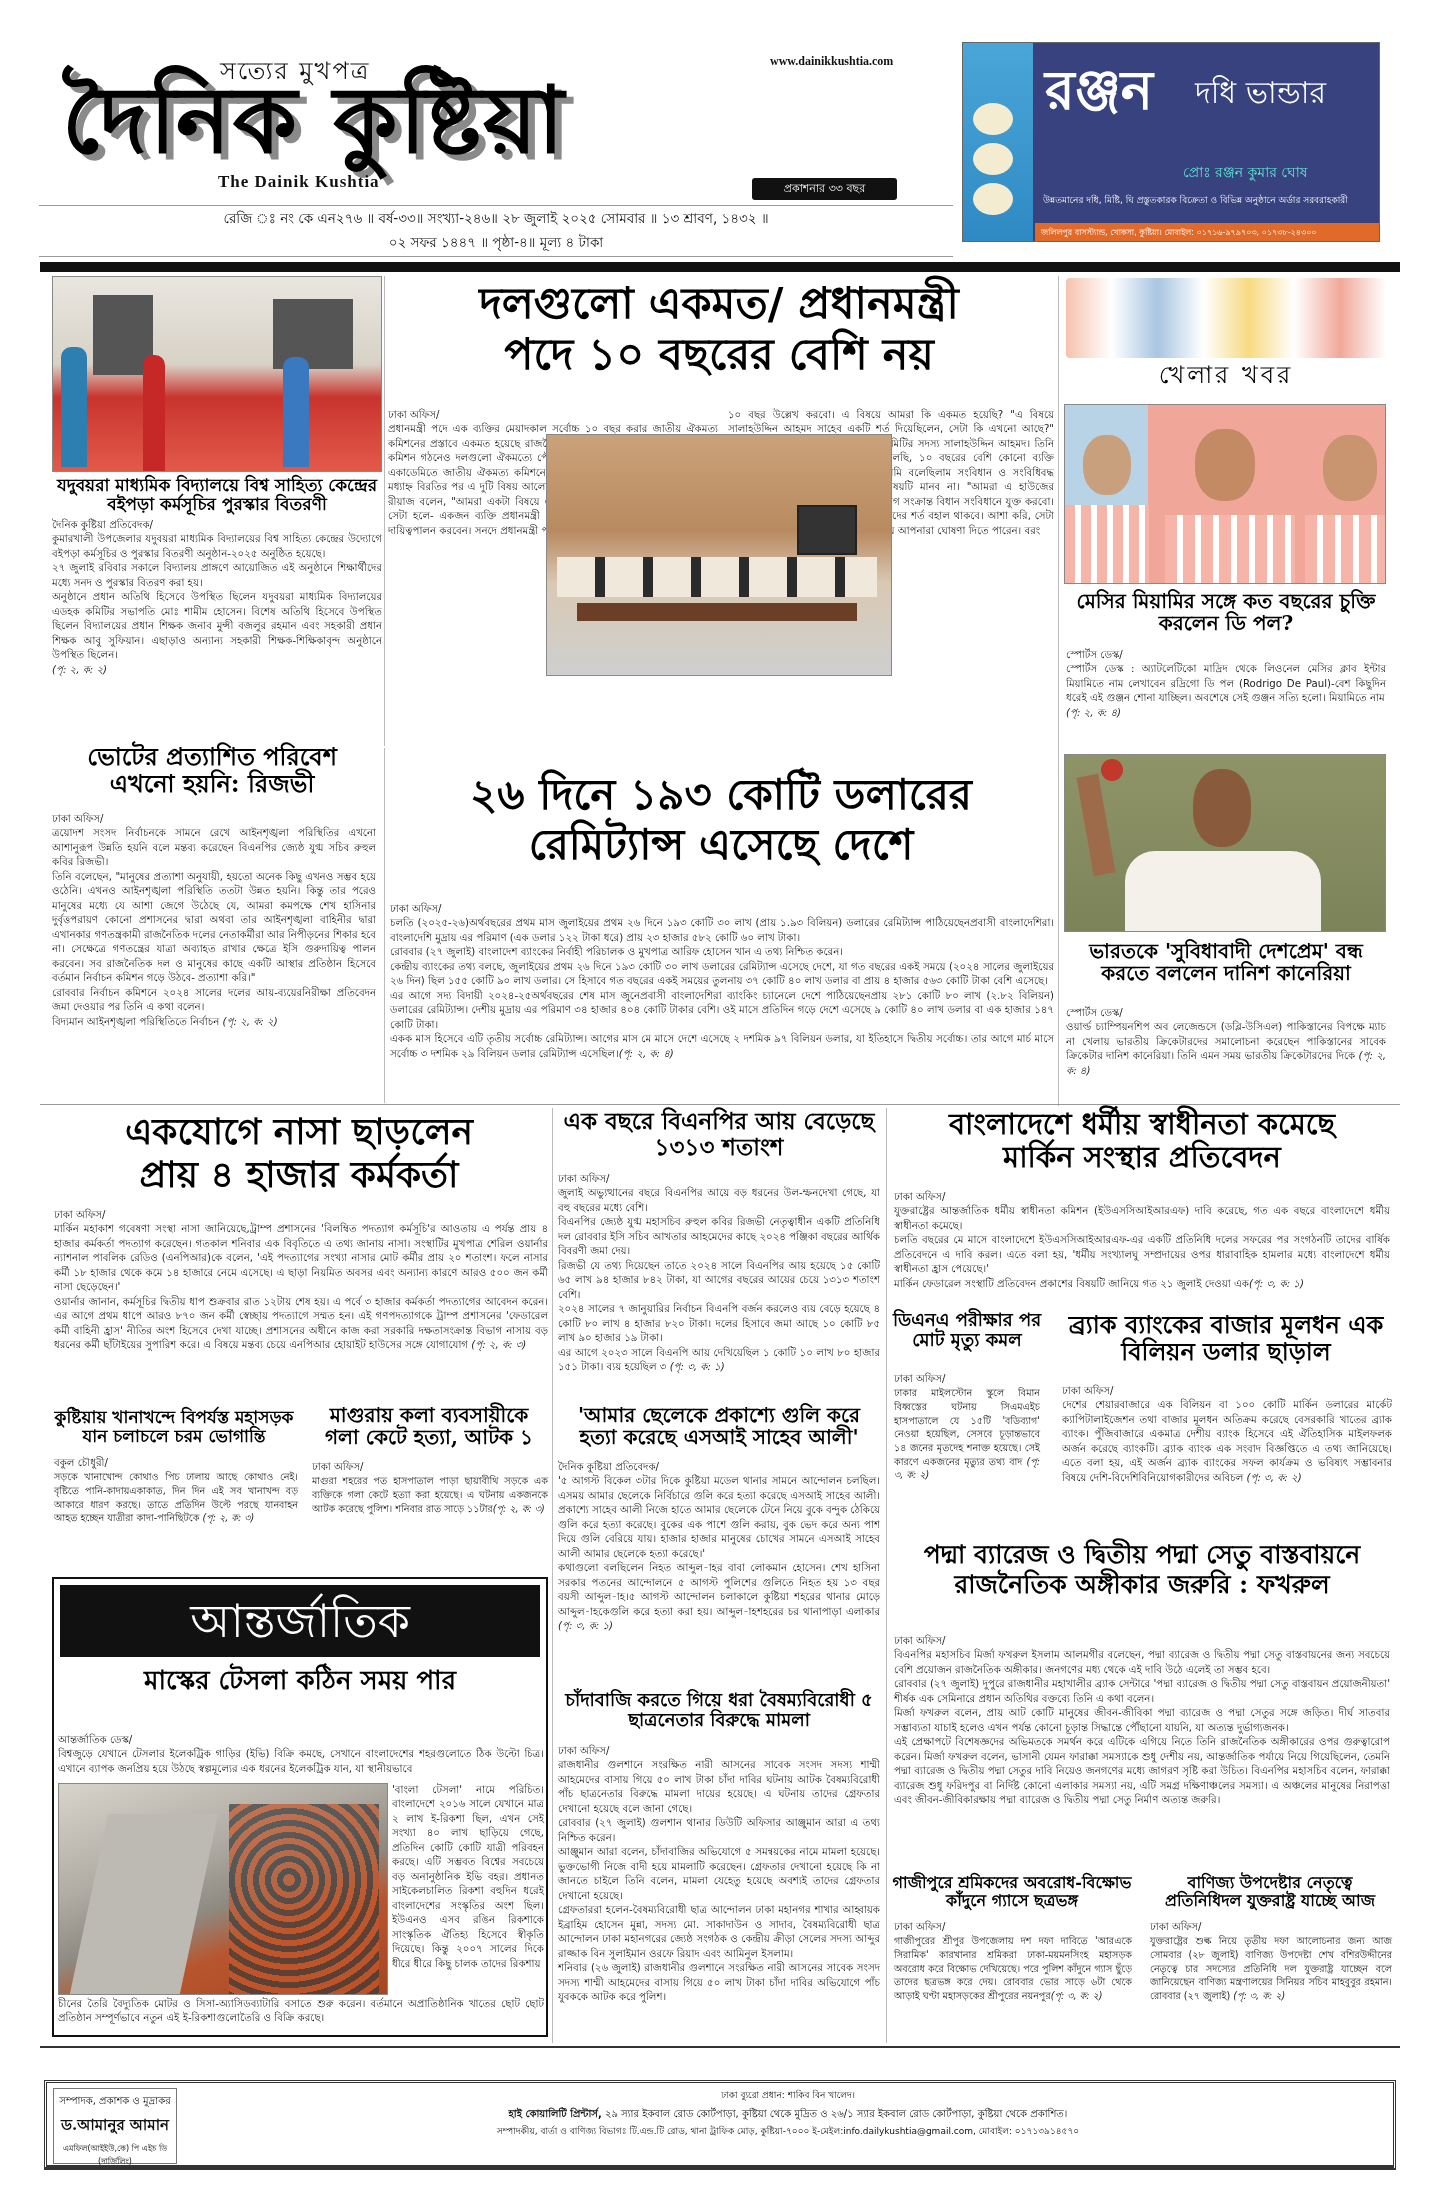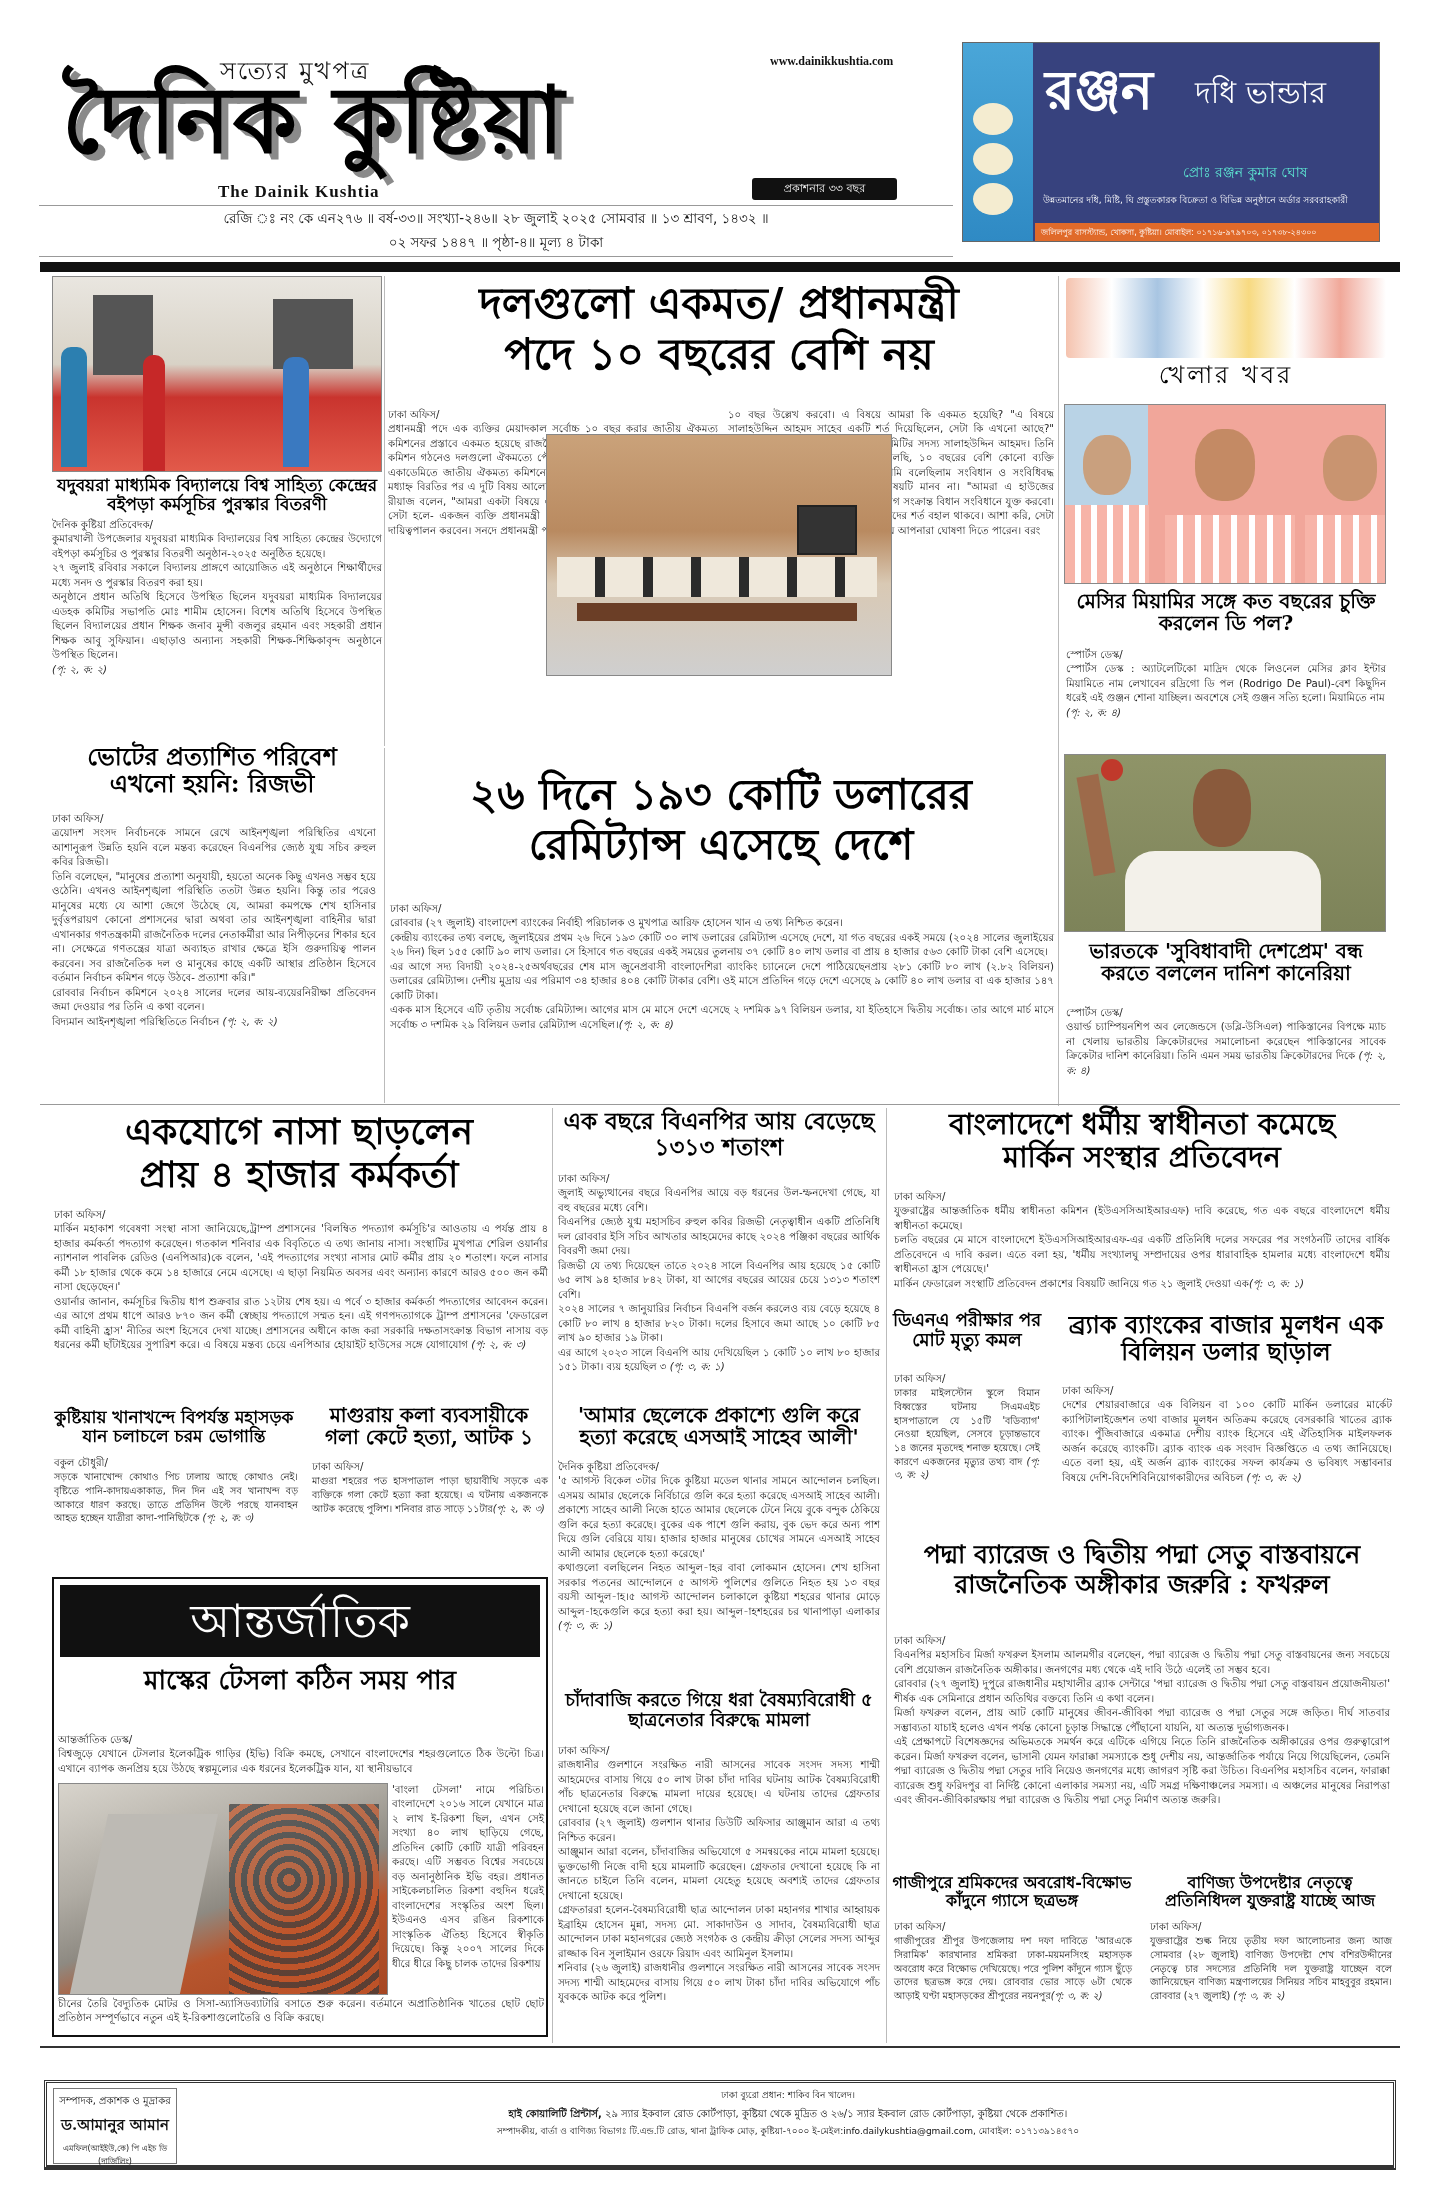--- a/index.html
+++ b/index.html
@@ -7,21 +7,21 @@
   body { font-family: "DejaVu Sans", sans-serif; color: #111; position: relative; height: 2211px; overflow: hidden; }
   .abs { position: absolute; }
   .photo { position: absolute; border: 1px solid #888; overflow: hidden; }
   .head { font-family: "DejaVu Serif", serif; font-weight: bold; text-align: center; line-height: 1.12; color: #000; }
   .body { font-size: 10.2px; line-height: 1.42; text-align: justify; color: #222; }
   .body p { margin: 0; }
   .dateline { font-size: 10.2px; color: #222; }
   .ref { font-style: italic; }
   #tagline { left: 220px; top: 52px; font-size: 24px; font-family: "DejaVu Serif", serif; color: #111; letter-spacing: 2px; }
   #paper-name { left: 62px; top: 70px; font-family: "DejaVu Serif", serif; font-weight: 900; font-size: 92px; letter-spacing: 2px; color: #000; text-shadow: 7px 6px 0 #8a8a8a; line-height: 1.1; }
-  #english-name { left: 218px; top: 182px; font-family: "Liberation Serif", serif; font-weight: bold; font-size: 17px; letter-spacing: 1px; }
+  #english-name { left: 218px; top: 172px; font-family: "Liberation Serif", serif; font-weight: bold; font-size: 17px; letter-spacing: 1px; }
   #website { left: 770px; top: 54px; font-family: "Liberation Serif", serif; font-weight: bold; font-size: 12px; }
   #anniv { left: 752px; top: 178px; width: 145px; height: 22px; background: #111; color: #fff; border-radius: 3px; font-size: 11px; text-align: center; line-height: 22px; }
   #info-bar { left: 39px; top: 205px; width: 914px; height: 52px; border-top: 1px solid #999; border-bottom: 1px solid #999; text-align: center; font-size: 13.5px; line-height: 24px; color: #111; }
   #black-rule { left: 40px; top: 262px; width: 1360px; height: 10px; background: #111; }
 
   
   #ad { left: 962px; top: 42px; width: 418px; height: 200px; background: #37427e; border: 1px solid #666; overflow: hidden; }
   #ad .side { position: absolute; left: 0; top: 0; width: 70px; height: 100%; background: linear-gradient(#4aa6d8, #2f8ac4); }
   #ad .side span { position: absolute; left: 10px; width: 40px; height: 32px; border-radius: 50%; background: #f4ecd0; }
   #ad-title { position: absolute; left: 82px; top: 6px; font-family: "DejaVu Serif", serif; font-weight: bold; font-size: 54px; color: #fff; }
@@ -134,20 +134,21 @@
 </div>
 
 <div class="rule-v" style="left:384px;top:748px;height:355px;"></div>
 
 <div class="abs head" style="left:388px;top:770px;width:666px;font-size:42px;line-height:1.18;">
   <div>২৬ দিনে ১৯৩ কোটি ডলারের</div>
   <div>রেমিট্যান্স এসেছে দেশে</div>
 </div>
 <div class="abs body" style="left:390px;top:902px;width:664px;">
   <p class="dateline">ঢাকা অফিস/</p>
+  <p>চলতি (২০২৫-২৬)অর্থবছরের প্রথম মাস জুলাইয়ের প্রথম ২৬ দিনে ১৯৩ কোটি ৩০ লাখ (প্রায় ১.৯৩ বিলিয়ন) ডলারের রেমিট্যান্স পাঠিয়েছেনপ্রবাসী বাংলাদেশিরা। বাংলাদেশি মুদ্রায় এর পরিমাণ (এক ডলার ১২২ টাকা ধরে) প্রায় ২৩ হাজার ৫৮২ কোটি ৬০ লাখ টাকা।</p>
   <p>রোববার (২৭ জুলাই) বাংলাদেশ ব্যাংকের নির্বাহী পরিচালক ও মুখপাত্র আরিফ হোসেন খান এ তথ্য নিশ্চিত করেন।</p>
   <p>কেন্দ্রীয় ব্যাংকের তথ্য বলছে, জুলাইয়ের প্রথম ২৬ দিনে ১৯৩ কোটি ৩০ লাখ ডলারের রেমিট্যান্স এসেছে দেশে, যা গত বছরের একই সময়ে (২০২৪ সালের জুলাইয়ের ২৬ দিন) ছিল ১৫৫ কোটি ৯০ লাখ ডলার। সে হিসাবে গত বছরের একই সময়ের তুলনায় ৩৭ কোটি ৪০ লাখ ডলার বা প্রায় ৪ হাজার ৫৬৩ কোটি টাকা বেশি এসেছে।</p>
   <p>এর আগে সদ্য বিদায়ী ২০২৪-২৫অর্থবছরের শেষ মাস জুনেপ্রবাসী বাংলাদেশিরা ব্যাংকিং চ্যানেলে দেশে পাঠিয়েছেনপ্রায় ২৮১ কোটি ৮০ লাখ (২.৮২ বিলিয়ন) ডলারের রেমিট্যান্স। দেশীয় মুদ্রায় এর পরিমাণ ৩৪ হাজার ৪০৪ কোটি টাকার বেশি। ওই মাসে প্রতিদিন গড়ে দেশে এসেছে ৯ কোটি ৪০ লাখ ডলার বা এক হাজার ১৪৭ কোটি টাকা।</p>
   <p><span>একক মাস হিসেবে এটি তৃতীয় সর্বোচ্চ রেমিট্যান্স। আগের মাস মে মাসে দেশে এসেছে ২ দশমিক ৯৭ বিলিয়ন ডলার, যা ইতিহাসে দ্বিতীয় সর্বোচ্চ। তার আগে মার্চ মাসে সর্বোচ্চ ৩ দশমিক ২৯ বিলিয়ন ডলার রেমিট্যান্স এসেছিল।</span><span class="ref">(পৃ: ২, ক: ৪)</span></p>
 </div>
 
 <div class="photo" style="left:1064px;top:754px;width:322px;height:178px;background:linear-gradient(180deg,#8f9468,#7d8359);">
   <div style="position:absolute;left:128px;top:14px;width:58px;height:78px;border-radius:45%;background:#8a5a3c;"></div>
   <div style="position:absolute;left:60px;top:96px;width:196px;height:82px;background:#f3f1ea;border-radius:30px 30px 0 0;"></div>
   <div style="position:absolute;left:20px;top:20px;width:22px;height:100px;background:#9d6a4a;transform:rotate(-10deg);"></div>

